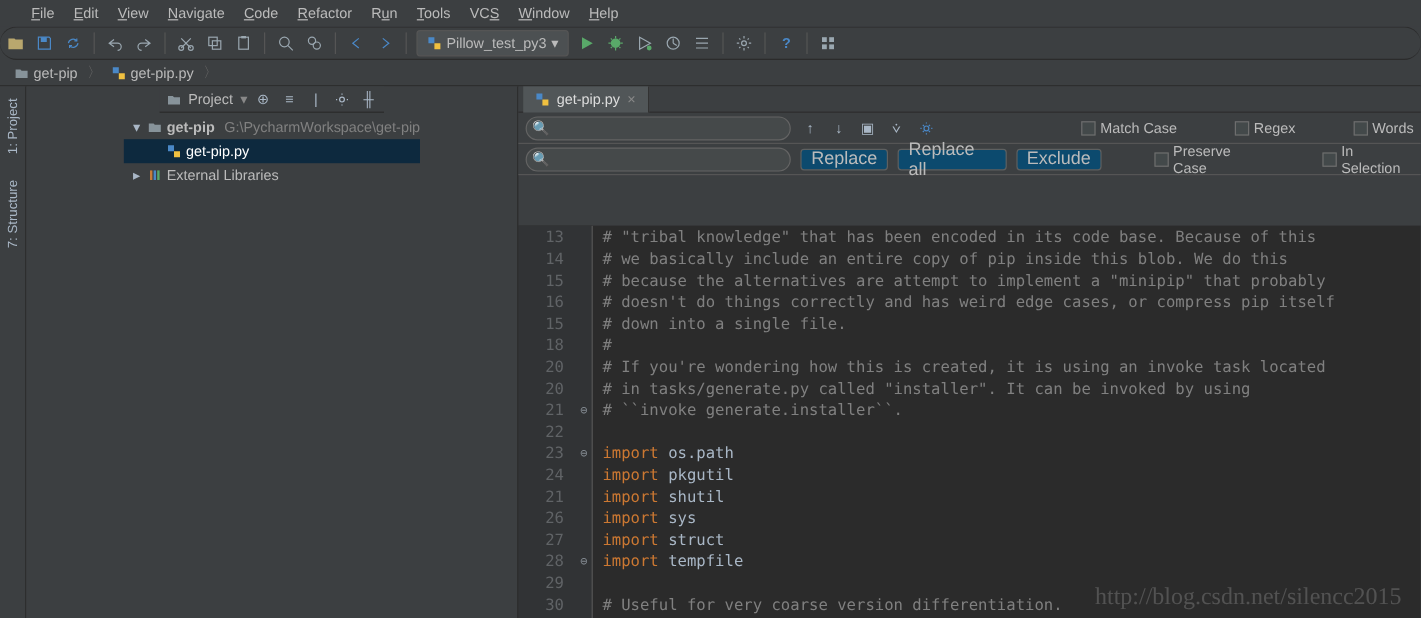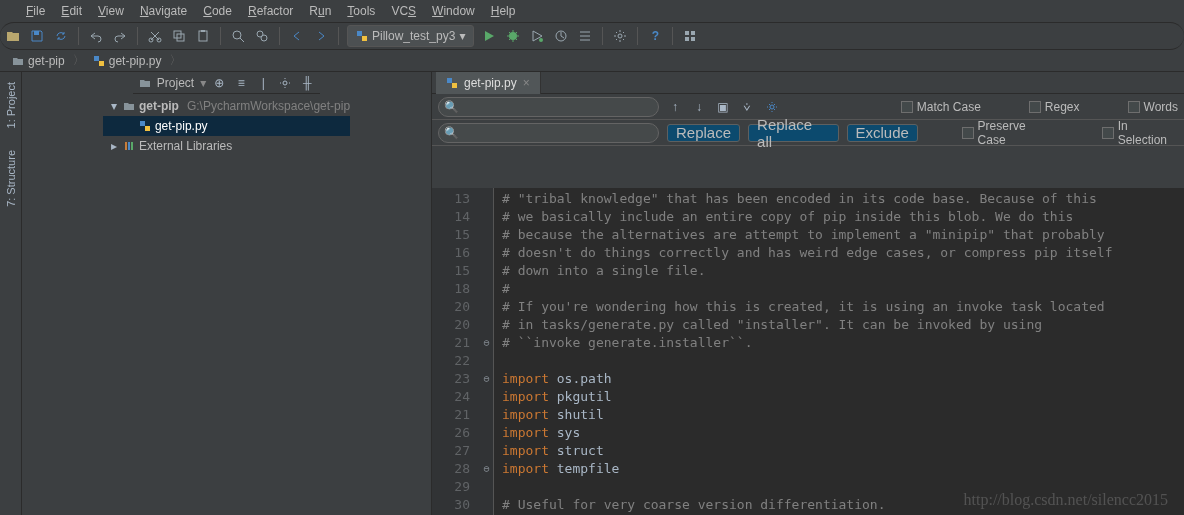--- a/index.html
+++ b/index.html
@@ -242,21 +242,21 @@
 .c-comment { color: #808080; }
 .c-keyword { color: #cc7832; }
 .c-op { color: #a9b7c6; }
 .c-num { color: #6897bb; }
 .c-id { color: #a9b7c6; }
 .watermark {
   position: absolute;
   right: 16px; bottom: 6px;
   color: rgba(200,200,200,0.25);
   font-family: serif;
-  font-size: 16px;
+  font-size: 20px;
 }
 svg { display:block; }
 .icon-layer { position:relative; }
 </style>
 </head>
 <body>
 
 <div class="menubar">
   <div class="menu-item"><span class="u">F</span>ile</div>
   <div class="menu-item"><span class="u">E</span>dit</div>

